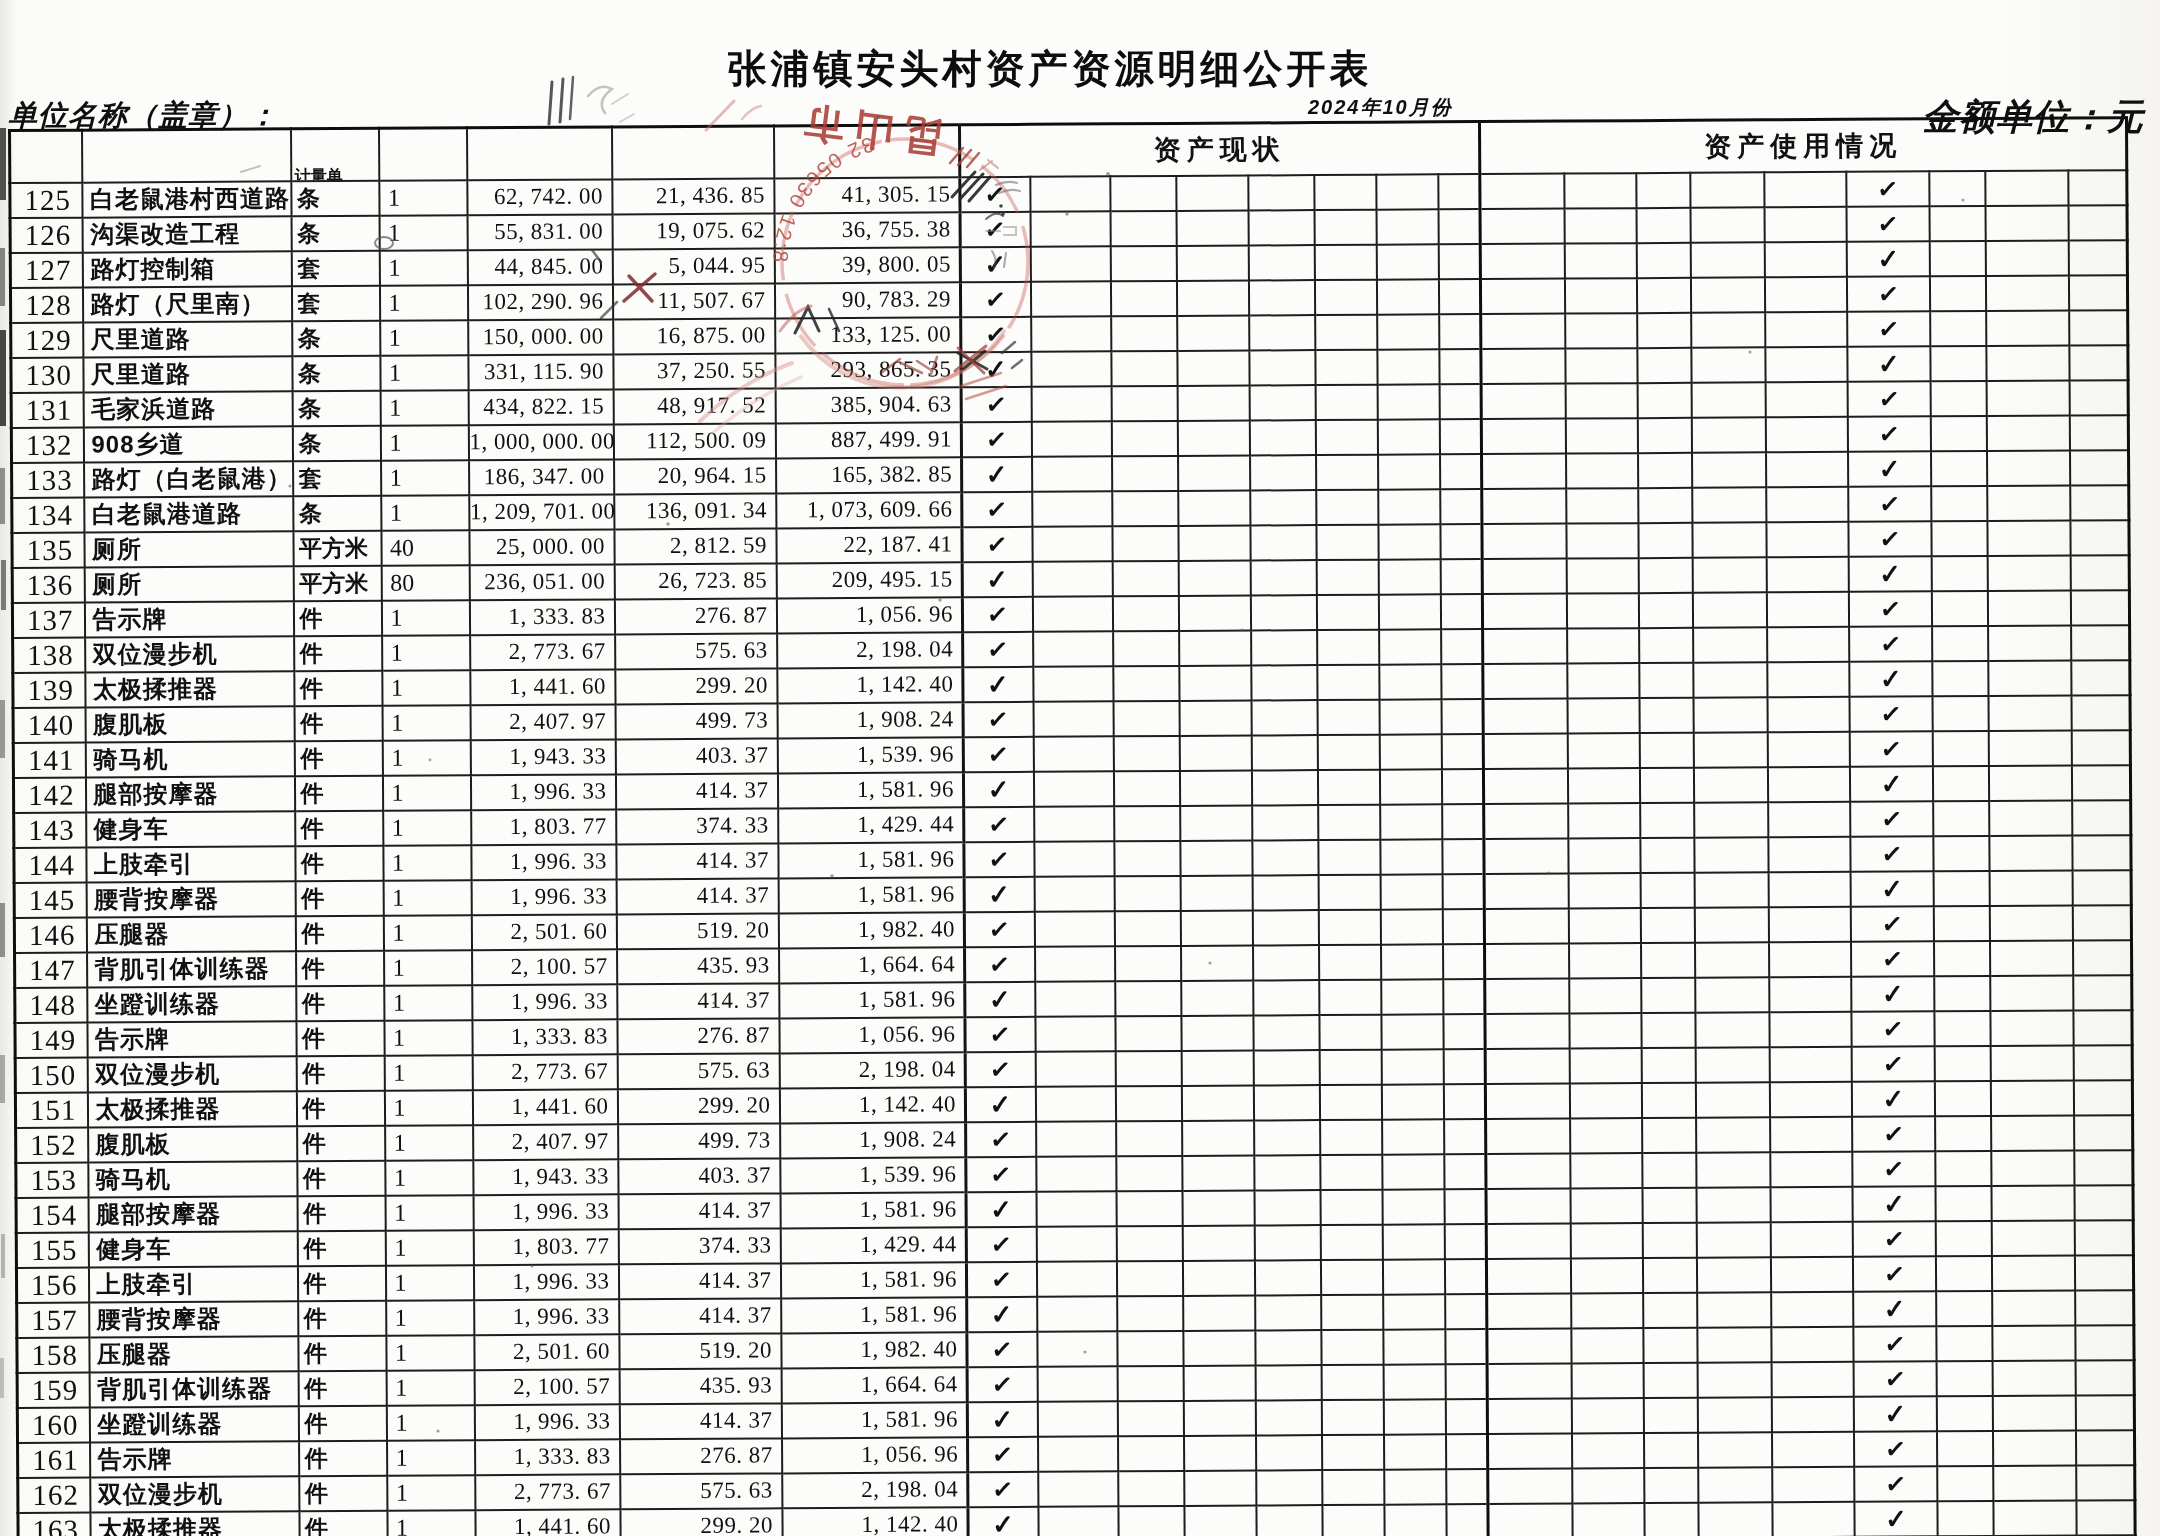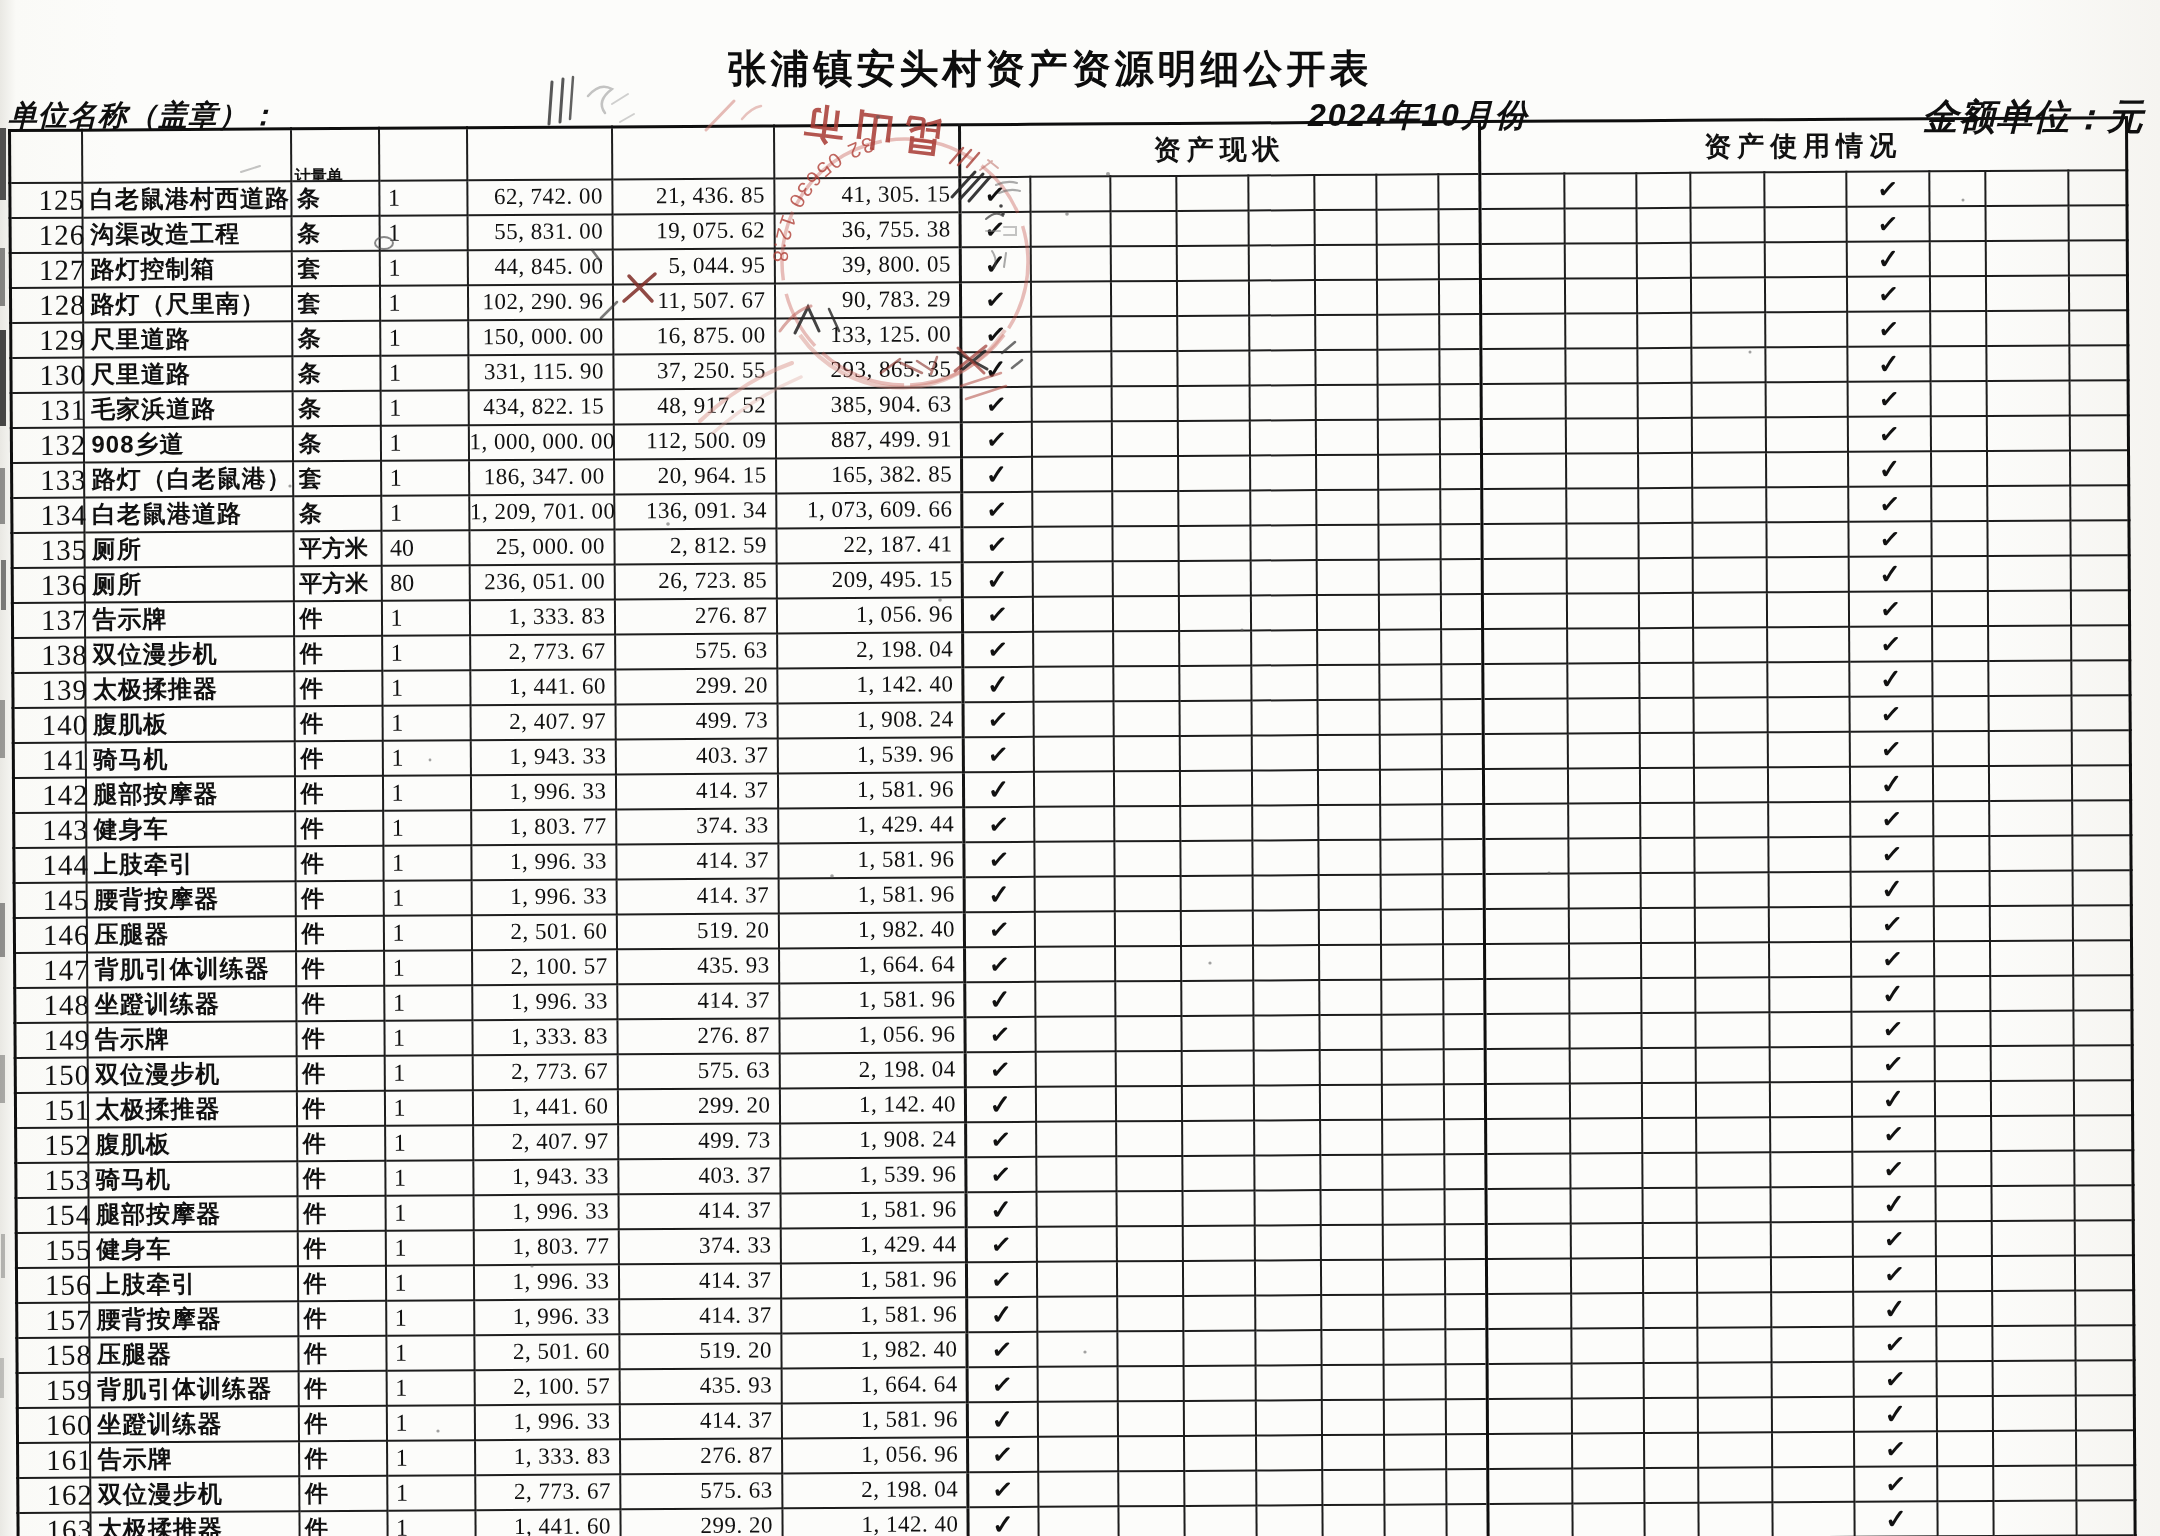--- a/index.html
+++ b/index.html
@@ -12,38 +12,38 @@
     position:absolute;inset:0;
     background:linear-gradient(90deg,#e9e8e3 0px,#fafaf7 16px,#fcfcfa 120px,#fcfcfa 92%,#f5f4f0 100%);
   }
   .page-title{
     position:absolute;top:42px;left:0;width:2160px;text-align:center;
     transform:translateX(-30px);
     font-size:39px;font-weight:700;letter-spacing:4px;color:#0d0d0d;
   }
   .meta{position:absolute;font-weight:700;color:#0f0f0f;white-space:nowrap;font-style:italic;}
   .unit-label{left:8px;top:96px;font-size:29px;letter-spacing:1px;}
-  .period{left:1308px;top:94px;font-size:32px;font-weight:600;letter-spacing:2px;}
+  .period{left:1308px;top:94px;font-size:20px;font-weight:600;letter-spacing:2px;}
   .amount-unit{left:1922px;top:93px;font-size:36px;letter-spacing:1px;}
 
   .table-wrap{
     position:absolute;left:8px;top:129px;width:2117px;
     transform:rotate(-0.35deg);transform-origin:14px 0;
   }
   table{border-collapse:collapse;table-layout:fixed;width:2117px;}
   th,td{border:2px solid #1d1d1d;padding:0;white-space:nowrap;overflow:visible;background:transparent;}
   table{border:3px solid #0e0e0e;}
   thead tr{height:52px;}
   tbody tr{height:31.3px;}
   thead th{font-size:27px;font-weight:700;letter-spacing:6px;text-align:center;vertical-align:middle;}
   .c-unit-h{position:relative;overflow:hidden;}
   .c-unit-h span{position:absolute;left:3px;bottom:-7px;font-size:16px;font-weight:700;letter-spacing:0;}
   .g-usage-start{border-left:3px solid #0e0e0e;}
   .g-status-start{border-left:3px solid #141414;}
-  td.c-num{font-family:"Liberation Serif",serif;font-size:29px;font-weight:500;padding-left:27px;letter-spacing:1px;}
+  td.c-num{font-family:"Liberation Serif",serif;font-size:29px;font-weight:500;padding-left:13px;letter-spacing:1px;}
   td.c-name{font-size:24px;font-weight:600;padding-left:7px;letter-spacing:1px;}
   td.c-unit{font-size:23px;font-weight:600;padding-left:5px;}
   td.c-qty{font-family:"Liberation Serif",serif;font-size:24px;font-weight:500;padding-left:8px;}
   td.amt{font-family:"Liberation Serif",serif;font-size:23px;font-weight:500;text-align:right;padding-right:8px;letter-spacing:0.5px;}
   td.mark-cell{text-align:center;vertical-align:middle;}
   .check{font-size:25px;font-weight:700;display:inline-block;transform:rotate(6deg);line-height:1;}
   tbody tr:nth-child(3n) .check{transform:rotate(-2deg) scale(1.05);}
   .overlay{position:absolute;left:0;top:0;pointer-events:none;}
 </style>
 </head>

